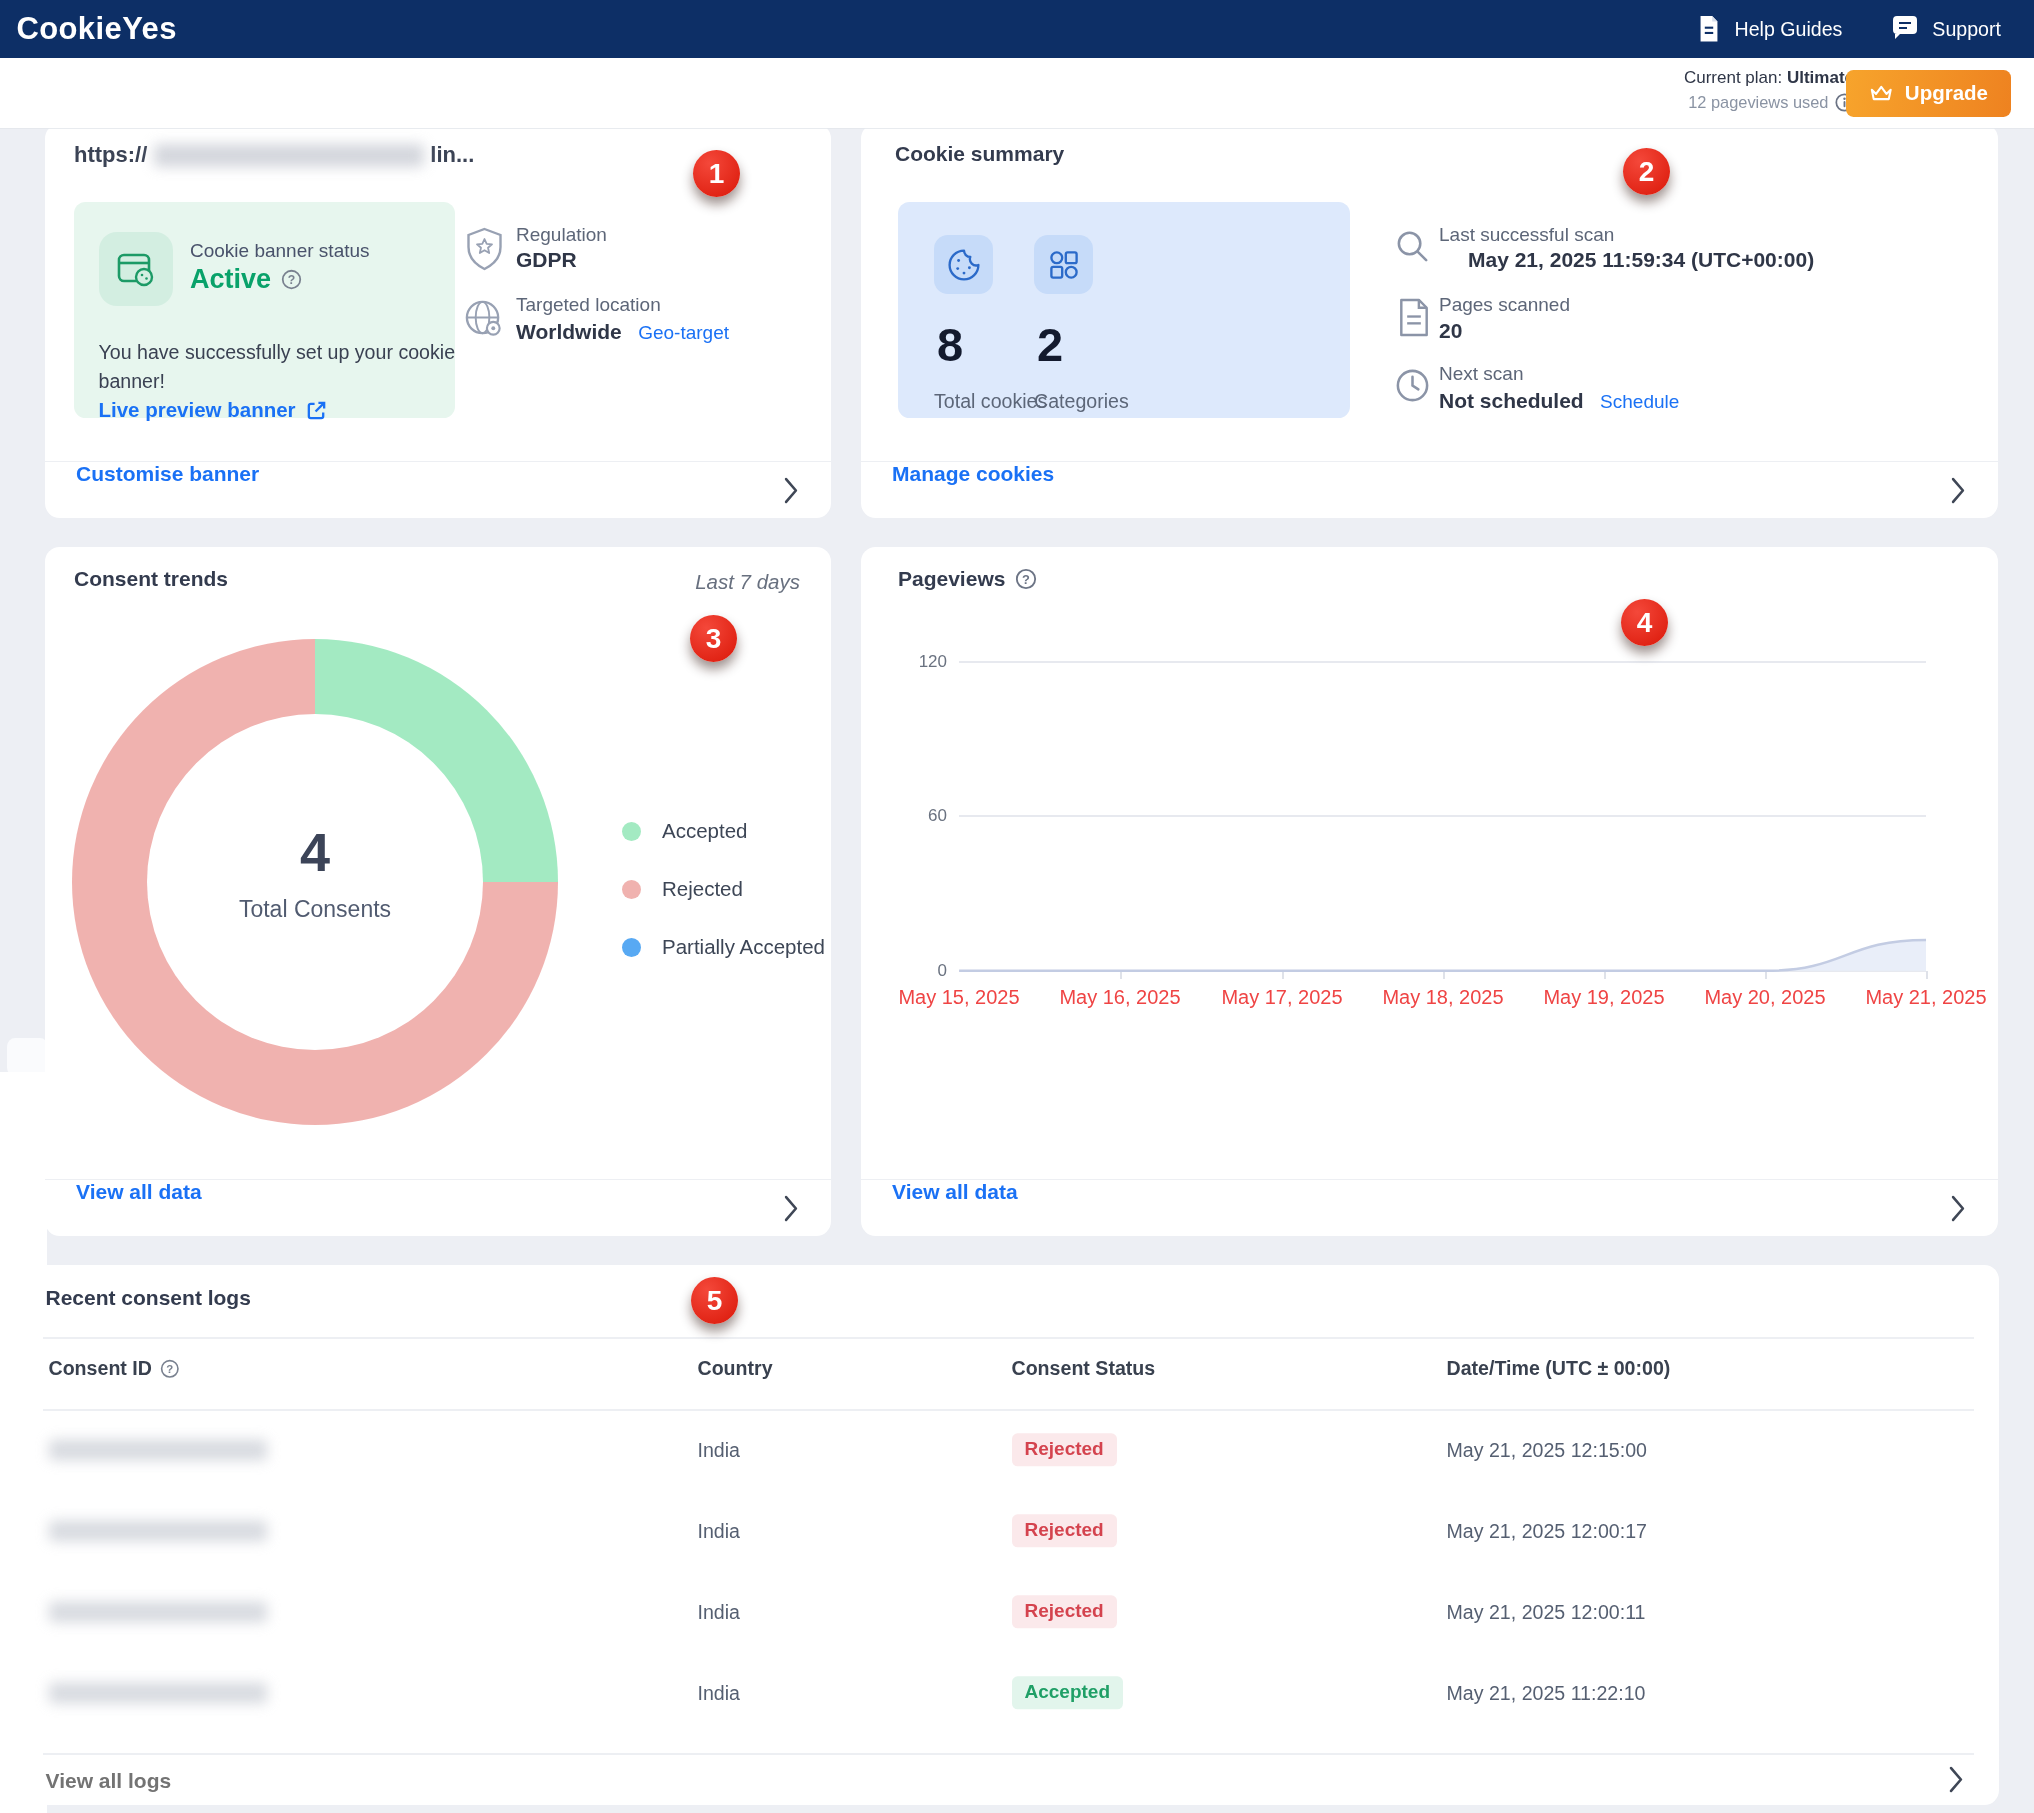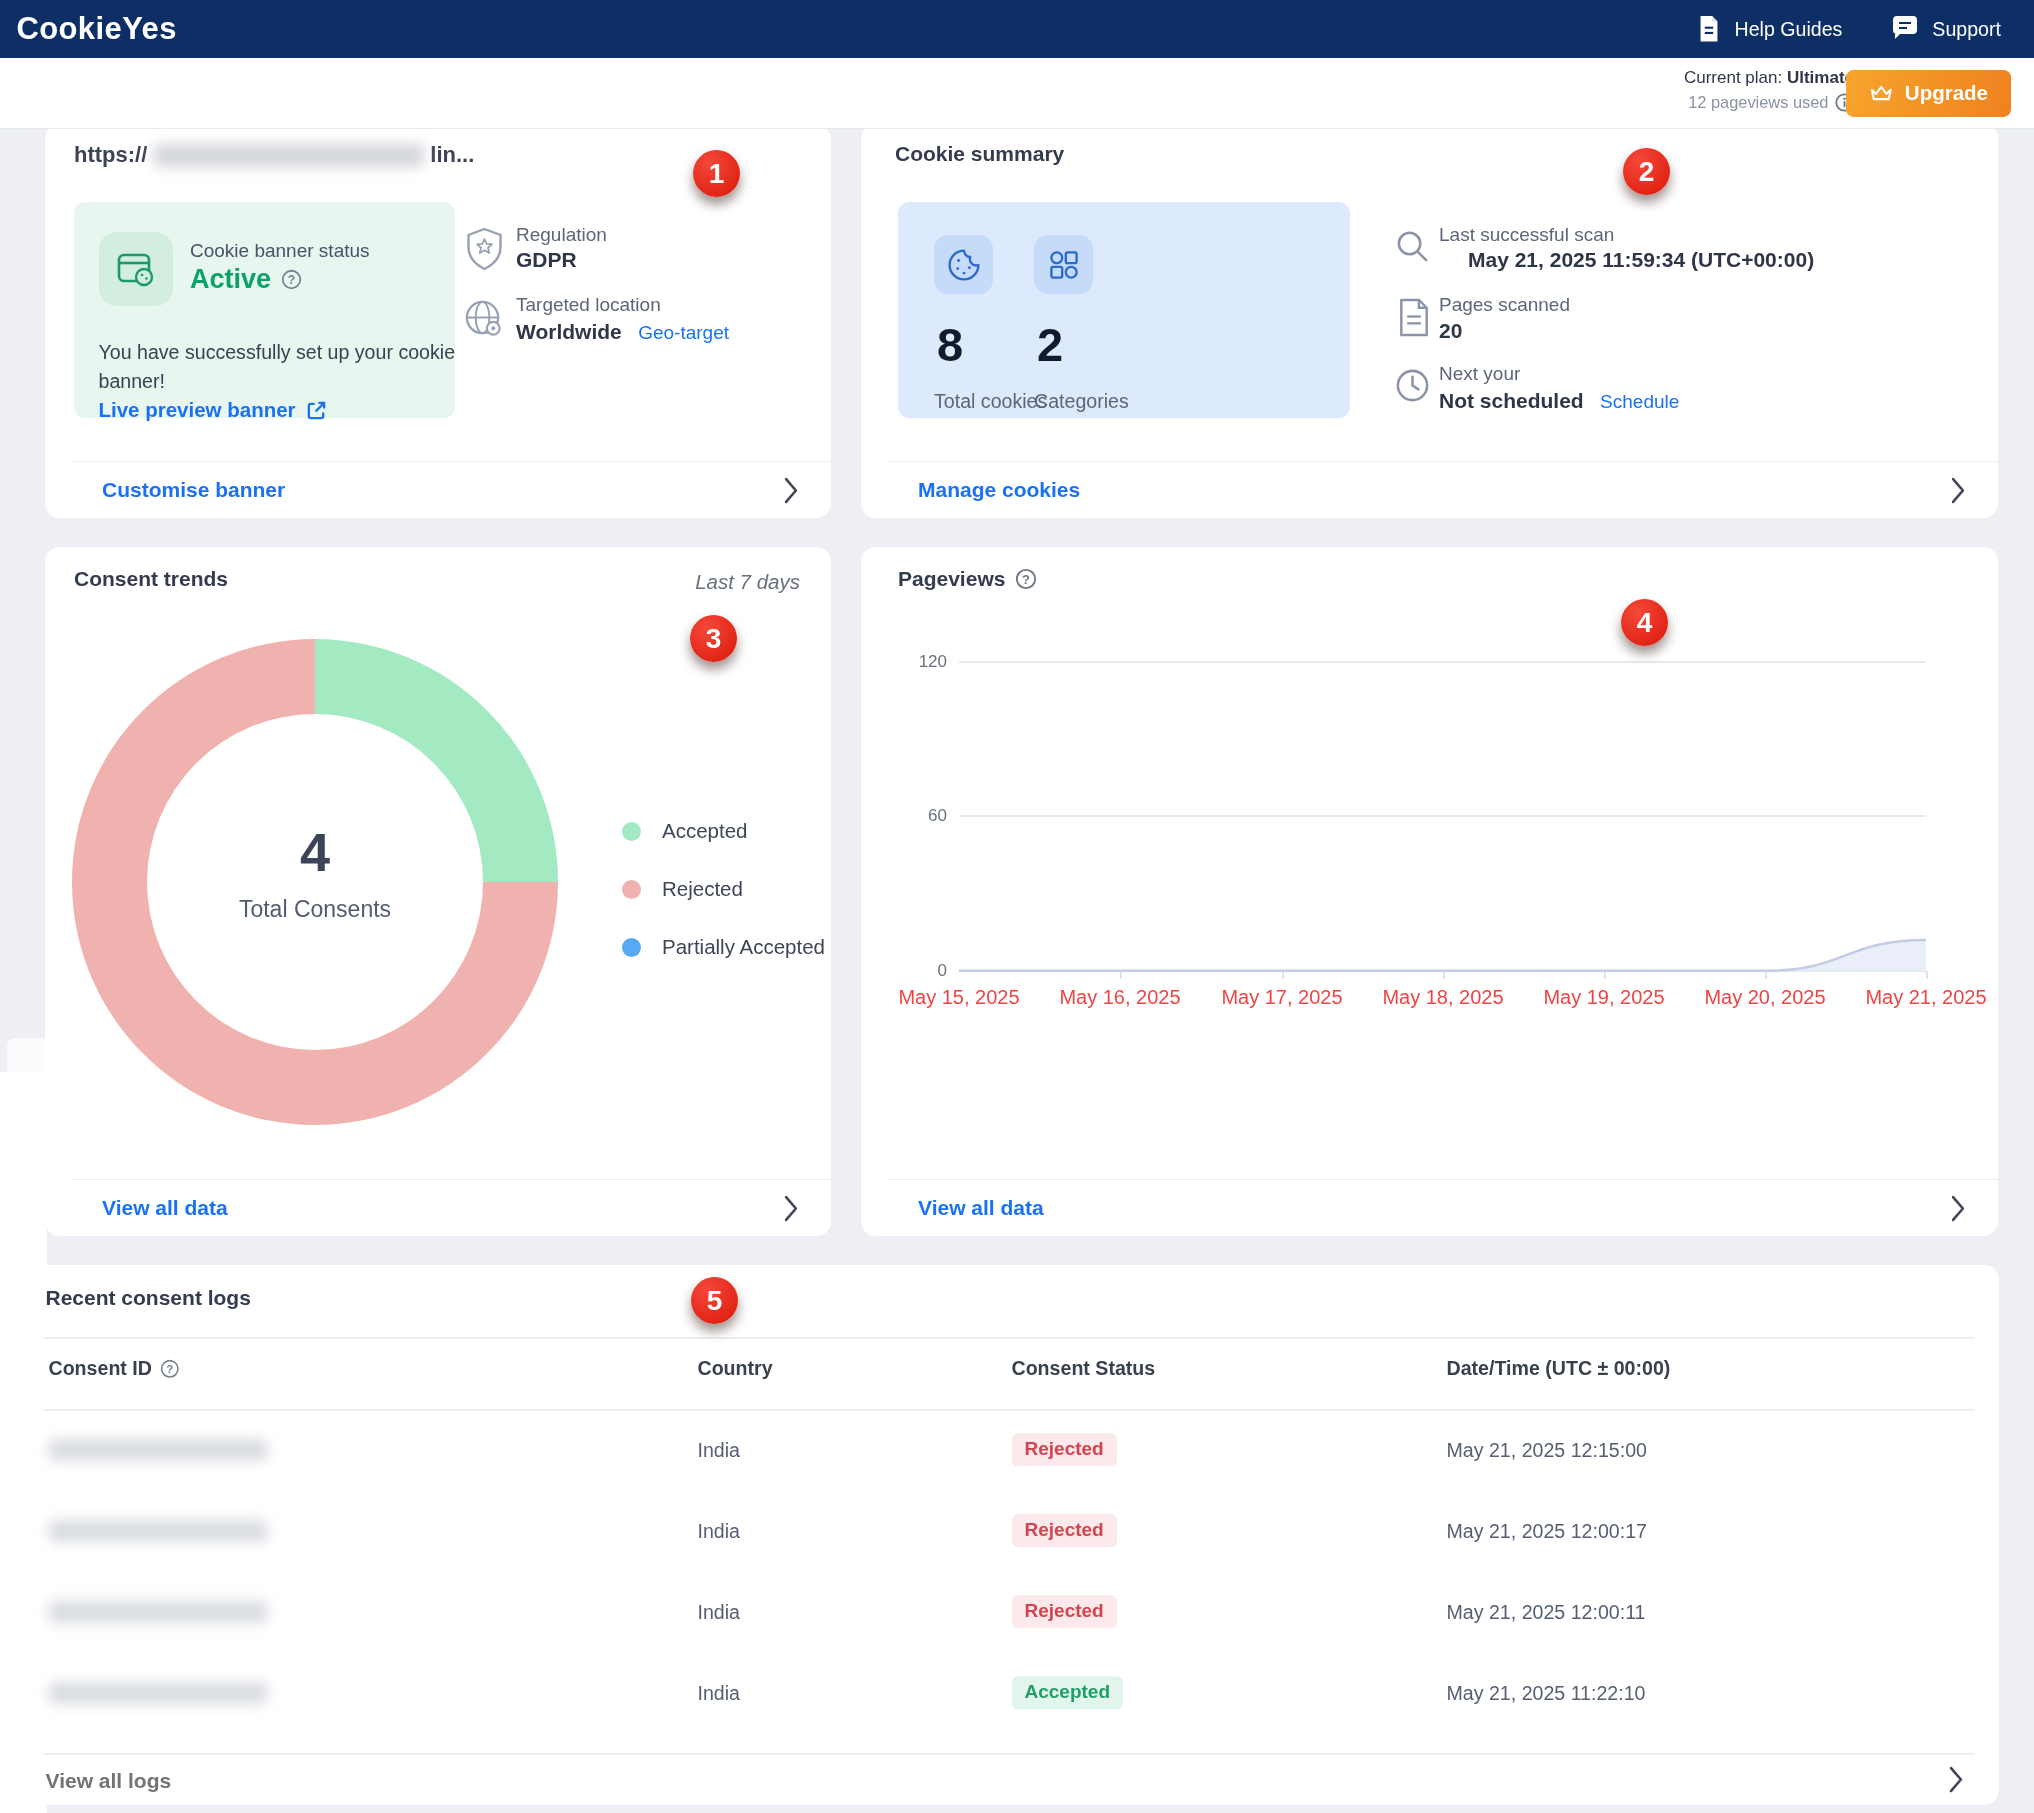--- a/index.html
+++ b/index.html
@@ -29,21 +29,21 @@
     background:linear-gradient(100deg,#f7a42c,#ee8220); color:#fff; font-size:20.5px; font-weight:700;
     display:flex; align-items:center; gap:11.5px; cursor:pointer; font-family:inherit; }
   
   .card { position:absolute; background:#fff; border-radius:14.7px; z-index:2; }
   #card1 { left:45px; top:124px;  width:786px;  height:394px; }
   #card2 { left:861px; top:124px; width:1137px; height:394px; }
   #card3 { left:45px; top:547px;  width:786px;  height:689px; }
   #card4 { left:861px; top:547px; width:1137px; height:689px; }
   #card5 { left:24.5px; top:1265px; width:1974px; height:540px; }
   .card-footer { position:absolute; left:0; right:0; bottom:0; height:57px; border-top:1.6px solid #edeff3;
-    display:flex; align-items:center; padding:0 31px;margin-left:26px; }
+    display:flex; padding:0 31px; }
   .footer-link { font-size:21px; font-weight:700; color:#1a71f5; cursor:pointer; }
   .chev { margin-left:auto; display:flex; align-items:center; cursor:pointer; }
   .card-title { font-size:21px; font-weight:700; color:#333b4e; }
   .q-icon, .i-icon { display:inline-flex; }
   
   .c1-title { position:absolute; left:29px; top:18px; display:flex; align-items:center; gap:6.5px; font-size:22px; font-weight:700; color:#3b4355; }
   .blurbar { width:270px; height:23px; background:#c9ccd4; border-radius:4.1px; filter:blur(6.5px); opacity:.8; }
   .green-panel { position:absolute; left:29px; top:78px; width:381px; height:216px; background:#e7f6ee; border-radius:11.5px; }
   .gp-icon { position:absolute; left:24.5px; top:29.5px; width:74px; height:74px; border-radius:18px; background:#d3eee1; display:flex; align-items:center; justify-content:center; }
   .gp-label { position:absolute; left:116px; top:38px; font-size:19px; color:#49526b; }
@@ -273,21 +273,21 @@
         </svg>
     </span>
     <div class="meta-label" style="left:578px; top:170px;">Pages scanned</div>
     <div class="meta-value" style="left:578px; top:195px;">20</div>
     <span class="meta-icon" style="left:532px; top:242px;">
       <svg width="39" height="39" viewBox="0 0 40 40">
           <circle cx="20" cy="20" r="15" fill="none" stroke="#8b94a7" stroke-width="2.6"></circle>
           <path d="M20 11 v9 l6 4" fill="none" stroke="#8b94a7" stroke-width="2.6" stroke-linecap="round"></path>
         </svg>
     </span>
-    <div class="meta-label" style="left:578px; top:239px;">Next your</div>
+    <div class="meta-label" style="left:578px; top:239px;">Next scan</div>
     <div class="meta-value" style="left:578px; top:265px;">
       <span>Not scheduled</span><span class="inline-link">Schedule</span>
     </div>
     <div class="card-footer">
       <span class="footer-link">Manage cookies</span>
       <span class="chev">
         <svg width="18" height="31" viewBox="0 0 22 38">
             <path d="M5 5 L17 19 L5 33" fill="none" stroke="#3f4756" stroke-width="3.2" stroke-linecap="round" stroke-linejoin="round"></path>
           </svg>
       </span>

